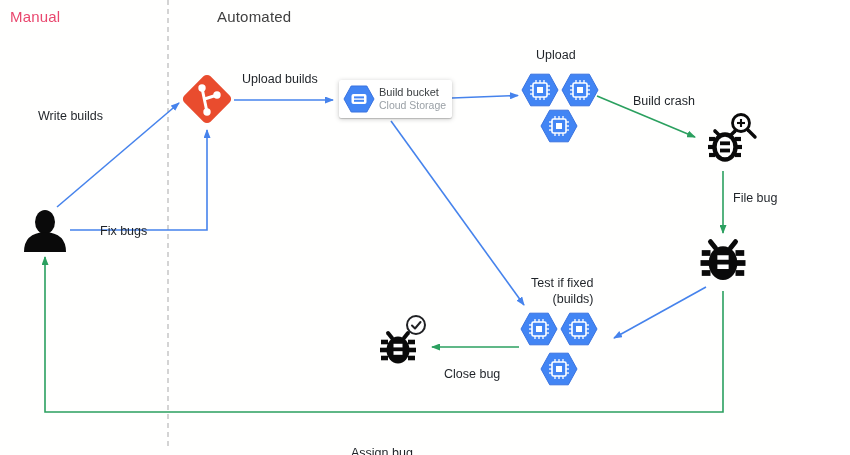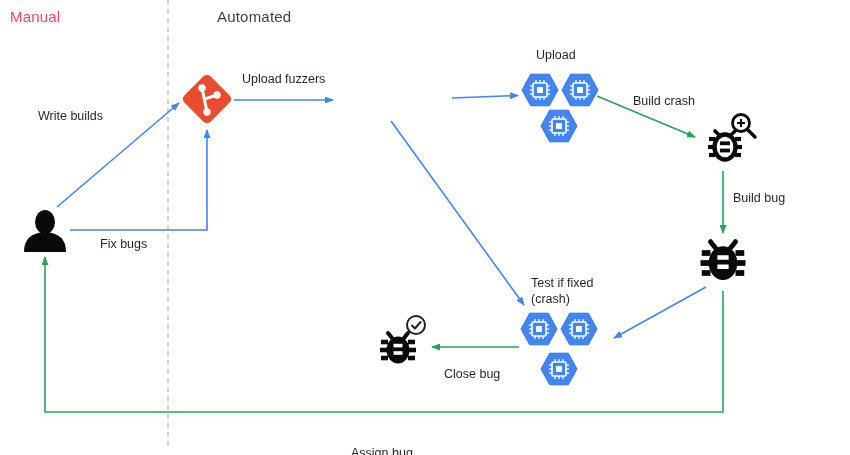--- a/index.html
+++ b/index.html
@@ -15,21 +15,21 @@
   .card{
     position:absolute;left:339px;top:80px;width:113px;height:38px;background:#fff;
     border-radius:2px;box-shadow:0 1px 1px rgba(0,0,0,.18), 0 1px 5px rgba(0,0,0,.22);
     display:flex;align-items:center;
   }
   .card .hexwrap{width:40px;display:flex;justify-content:center;}
   .card .txt{display:flex;flex-direction:column;justify-content:center;}
   .card .title{font-size:11px;line-height:13px;color:#3c4043;}
   .card .subtitle{font-size:10.5px;line-height:13px;color:#9aa0a6;}
   .dedupe{position:absolute;left:770px;top:117px;font-size:9.5px;line-height:14.5px;color:#202124;}
-  .twoline{position:absolute;left:531px;top:275px;font-size:12.5px;line-height:16px;}
+  .twoline{position:absolute;left:531px;top:275px;font-size:12.5px;line-height:16px;text-align:right;}
 </style>
 </head>
 <body>
 
 <div class="stage">
 
   <svg class="canvas" width="850" height="455" viewBox="0 0 850 455">
     <defs>
       <marker id="arrowB" markerWidth="9" markerHeight="7" refX="8" refY="3.5" orient="auto" markerUnits="userSpaceOnUse">
         <path d="M0,0 L9,3.5 L0,7 Z" fill="#4683EC"></path>
@@ -159,27 +159,41 @@
         <circle cx="0" cy="0" r="9" fill="#ffffff" stroke="#202124" stroke-width="2"></circle>
         <path d="M-4,0.5 L-1,3.5 L4.5,-3" fill="none" stroke="#202124" stroke-width="2" stroke-linecap="round" stroke-linejoin="round"></path>
       </g>
     </g>
   </svg>
 
   <div class="section-lbl manual" style="left:10px;top:8px;">Manual</div>
   <div class="section-lbl automated" style="left:217px;top:8px;">Automated</div>
 
   <div class="lbl" style="left:38px;top:109px;">Write builds</div>
-  <div class="lbl" style="left:100px;top:237px;">Fix bugs</div>
-  <div class="lbl" style="left:242px;top:72px;">Upload fuzzers</div>
+  <div class="lbl" style="left:100px;top:224px;">Fix bugs</div>
+  <div class="lbl" style="left:242px;top:72px;">Upload builds</div>
   <div class="lbl" style="left:536px;top:48px;">Upload</div>
   <div class="lbl" style="left:633px;top:94px;">Build crash</div>
-  <div class="lbl" style="left:733px;top:191px;">Build bug</div>
+  <div class="lbl" style="left:733px;top:191px;">File bug</div>
   <div class="twoline">
     <div>Test if fixed</div>
-    <div>(crash)</div>
+    <div>(builds)</div>
   </div>
   <div class="lbl" style="left:444px;top:325px;margin-top:42px;">Close bug</div>
   <div class="lbl" style="left:351px;top:446px;text-align:center;">Assign bug</div>
 
 
+  <div class="card">
+    <div class="hexwrap">
+      <svg width="36" height="32" viewBox="-18 -16 36 32">
+        <polygon points="-15,0 -7.8,-13 7.8,-13 15,0 7.8,13 -7.8,13" fill="#4285F4" stroke="#3973E0" stroke-width="1"></polygon>
+        <rect x="-7.5" y="-5" width="15" height="10" rx="2" fill="#ffffff"></rect>
+        <rect x="-5" y="-2.6" width="10" height="2" fill="#4285F4"></rect>
+        <rect x="-5" y="0.8" width="10" height="2" fill="#4285F4"></rect>
+      </svg>
+    </div>
+    <div class="txt">
+      <div class="title">Build bucket</div>
+      <div class="subtitle">Cloud Storage</div>
+    </div>
+  </div>
 
 </div>
 
 </body></html>

